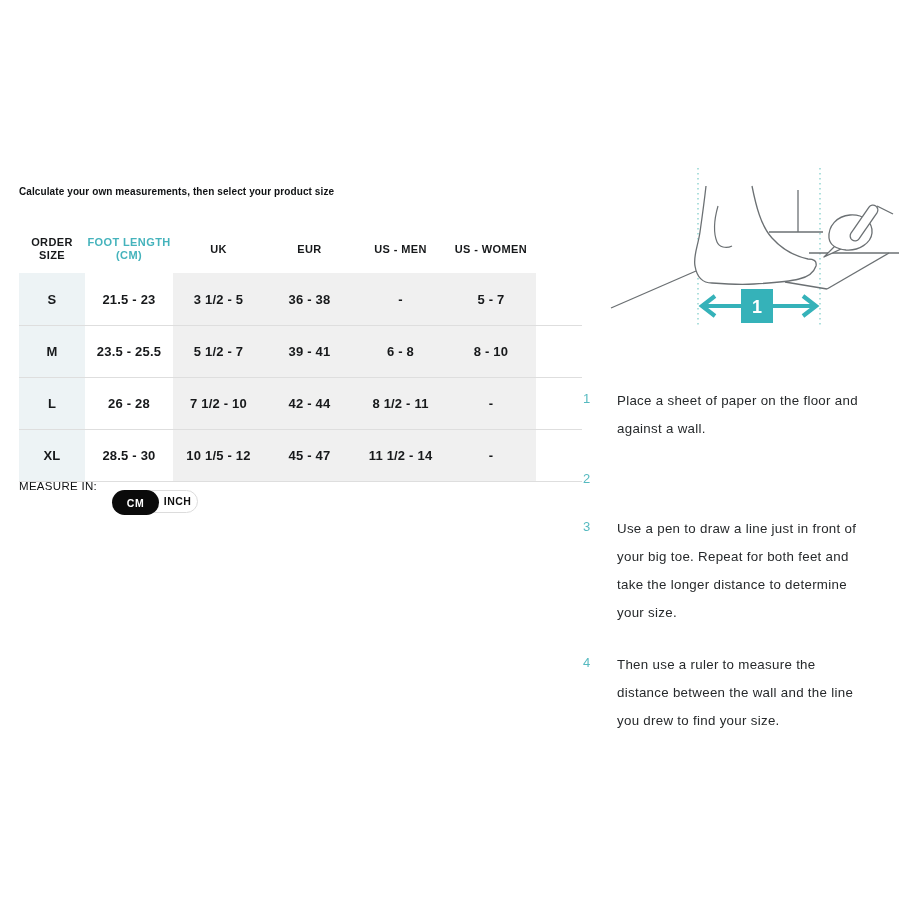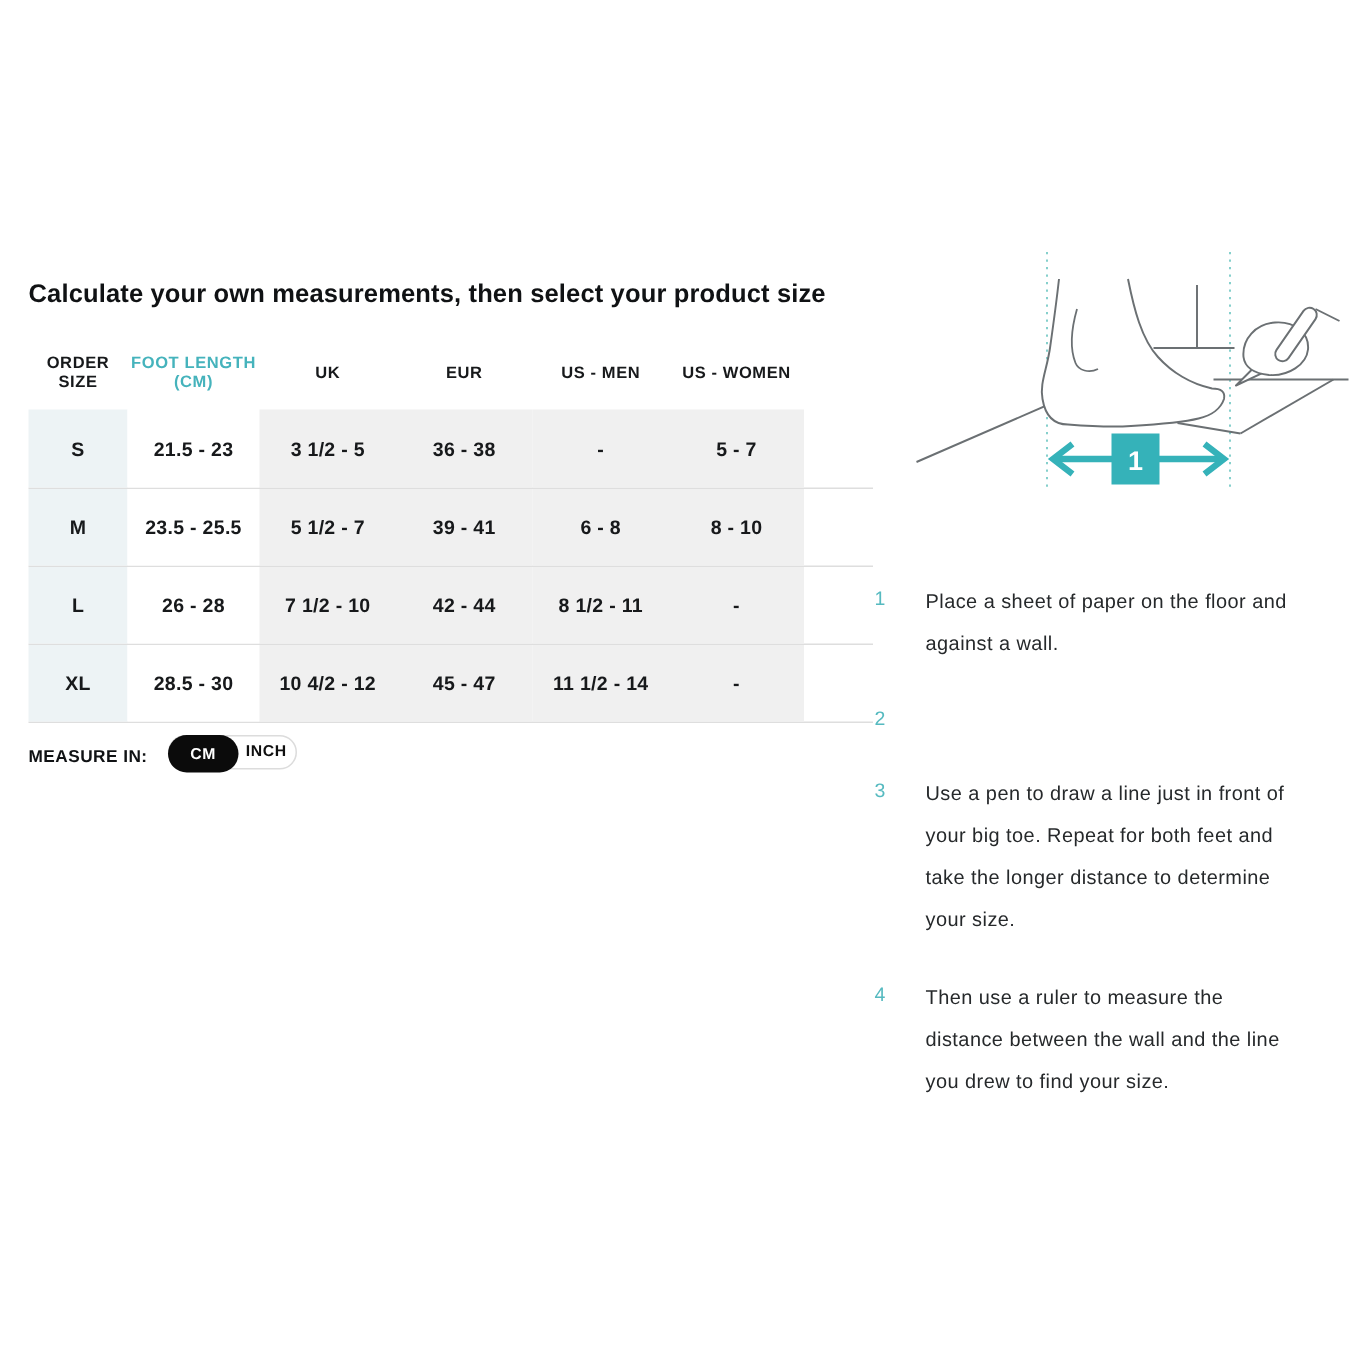--- a/index.html
+++ b/index.html
@@ -1,38 +1,38 @@
 <!DOCTYPE html>
 <html><head>
 <meta charset="utf-8">
 <style>
   html,body{margin:0;padding:0;background:#ffffff;}
   .canvas{position:relative;width:909px;height:909px;background:#ffffff;overflow:hidden;
           font-family:"Liberation Sans","DejaVu Sans",sans-serif;color:#17191b;}
 
-  .page-title{position:absolute;left:19px;top:186px;font-size:17px;font-weight:800;
+  .page-title{position:absolute;left:19px;top:186px;font-size:10px;font-weight:800;
               letter-spacing:.1px;color:#101214;white-space:pre;}
 
   
   .size-table{position:absolute;left:19px;top:225px;width:563px;border-bottom:1px solid #dedede;}
   .t-row{display:grid;grid-template-columns:66px 88px 91px 91px 91px 90px;}
   .t-head{height:48px;}
   .t-data{height:52px;box-sizing:border-box;}
   .t-data + .t-data{border-top:1px solid #dedede;}
   .t-cell{display:flex;align-items:center;justify-content:center;text-align:center;}
   .t-head .t-cell{font-size:11px;font-weight:700;letter-spacing:.4px;line-height:13px;
                   white-space:pre-line;color:#17191b;}
   .t-head .t-cell.teal{color:#45b3bc;}
   .t-data .t-cell{font-size:13px;font-weight:700;letter-spacing:.2px;color:#17191b;}
   .t-data .c0{background:#edf3f5;}
   .t-data .c1{background:#ffffff;}
   .t-data .c2,.t-data .c3,.t-data .c4,.t-data .c5{background:#f0f0f0;}
 
   
-  .measure-label{position:absolute;left:19px;top:499px;font-size:11.5px;font-weight:700;
+  .measure-label{position:absolute;left:19px;top:480px;font-size:11.5px;font-weight:400;
                  letter-spacing:.3px;color:#101214;}
   .unit-toggle{position:absolute;left:112px;top:490px;width:86px;height:23px;box-sizing:border-box;
                border:1.5px solid #dcdcdc;border-radius:13px;background:#fff;cursor:pointer;}
   .unit-cm{position:absolute;left:-1px;top:-1px;width:47px;height:25px;border-radius:13px;
            background:#0b0b0b;color:#ffffff;font-size:10.5px;font-weight:800;letter-spacing:.5px;
            display:flex;align-items:center;justify-content:center;}
   .unit-inch{position:absolute;right:0;top:0;width:39px;height:20px;color:#0f0f0f;
              font-size:10.5px;font-weight:800;letter-spacing:.4px;
              display:flex;align-items:center;justify-content:center;}
 
@@ -86,21 +86,21 @@
       <div class="t-cell c0">L</div>
       <div class="t-cell c1">26 - 28</div>
       <div class="t-cell c2">7 1/2 - 10</div>
       <div class="t-cell c3">42 - 44</div>
       <div class="t-cell c4">8 1/2 - 11</div>
       <div class="t-cell c5">-</div>
     </div>
     <div class="t-row t-data">
       <div class="t-cell c0">XL</div>
       <div class="t-cell c1">28.5 - 30</div>
-      <div class="t-cell c2">10 4/2 - 12</div>
+      <div class="t-cell c2">10 1/5 - 12</div>
       <div class="t-cell c3">45 - 47</div>
       <div class="t-cell c4">11 1/2 - 14</div>
       <div class="t-cell c5">-</div>
     </div>
   </div>
 
   <div class="measure-label">MEASURE IN:</div>
   <div class="unit-toggle">
     <div class="unit-cm">CM</div>
     <div class="unit-inch">INCH</div>

